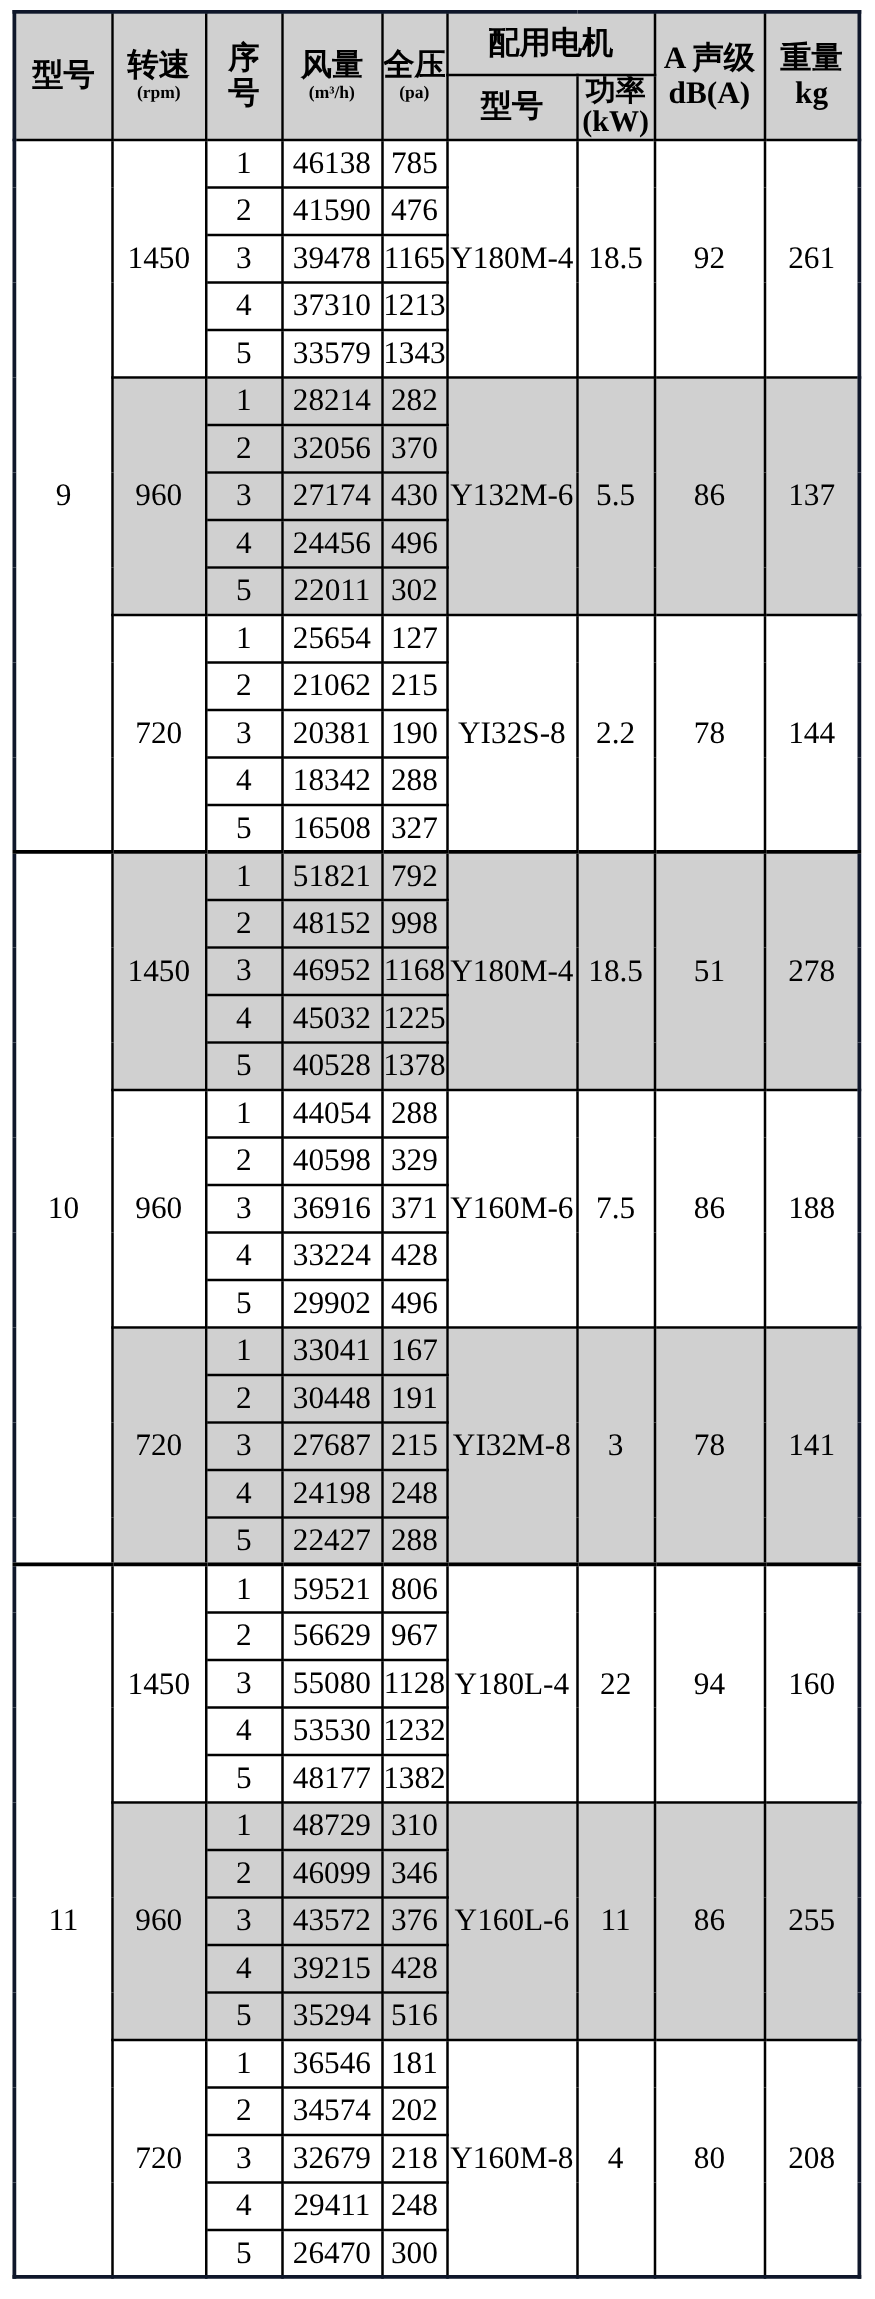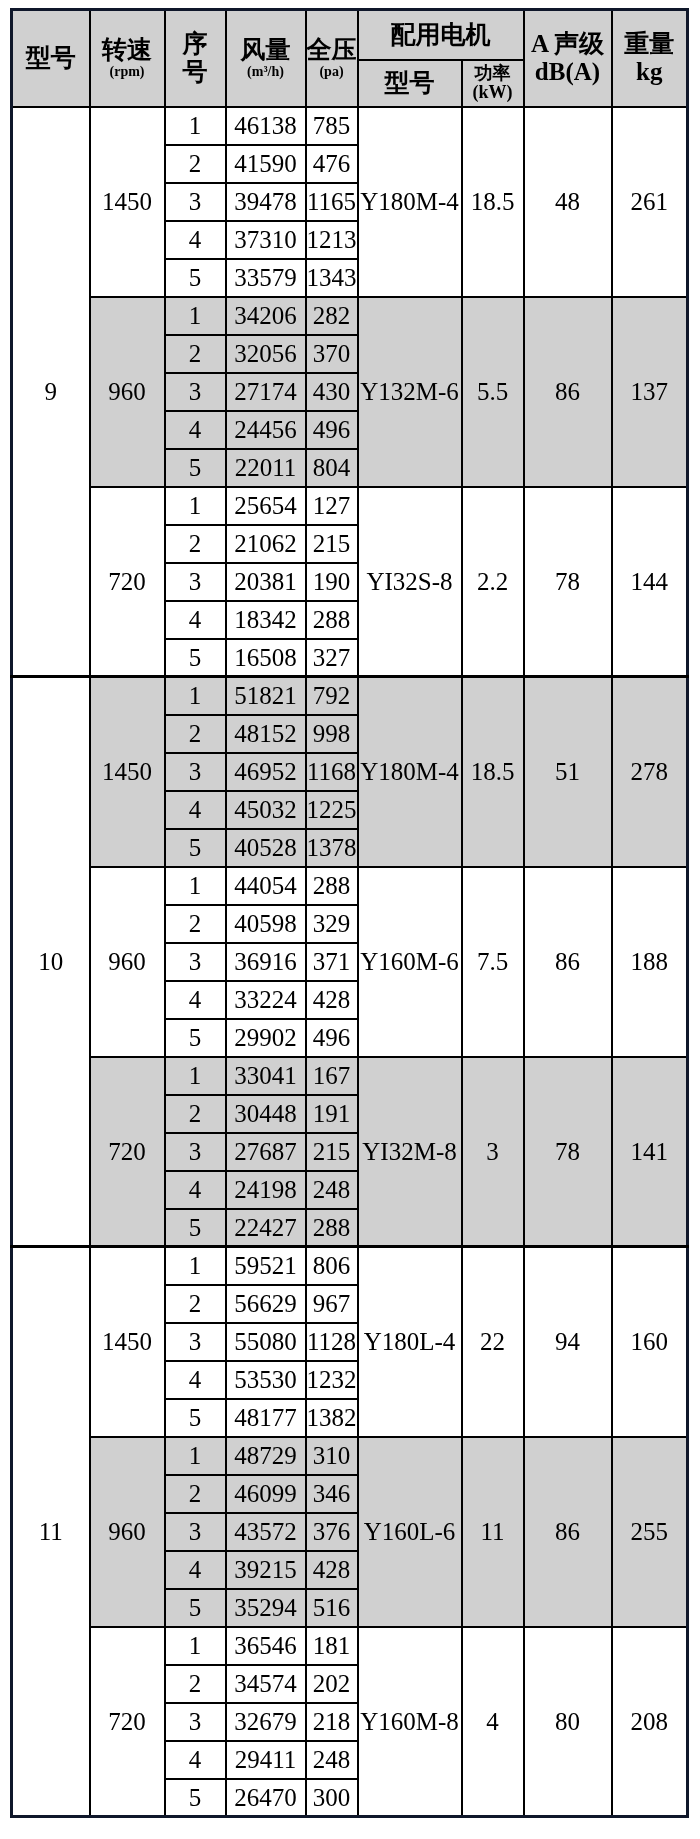--- a/index.html
+++ b/index.html
@@ -26,21 +26,21 @@
   }
   thead th {
     background: #d0d0d0;
     font-weight: bold;
     font-size: 25px;
     line-height: 1.12;
   }
   thead tr.head-row-1 { height: 50px; }
   thead tr.head-row-2 { height: 47px; }
   .sub { font-size: 14px; font-weight: bold; }
-  th.power-head .pline { font-size: 18px; line-height: 1.05; }
+  th.power-head .pline { font-size: 24px; line-height: 1.05; }
   tbody tr { height: 38px; }
   tbody td {
     font-size: 25px;
     background: #ffffff;
     line-height: 1;
   }
   tbody td.shaded { background: #d0d0d0; }
   tbody tr.group-start td { border-top: 3px solid #000; }
 </style>
 </head>
@@ -103,21 +103,21 @@
   </thead>
   <tbody>
       <tr>
         <td rowspan="15">9</td>
         <td rowspan="5">1450</td>
         <td>1</td>
         <td>46138</td>
         <td>785</td>
         <td rowspan="5">Y180M-4</td>
         <td rowspan="5">18.5</td>
-        <td rowspan="5">48</td>
+        <td rowspan="5">92</td>
         <td rowspan="5">261</td>
       </tr>
       <tr>
         <td>2</td>
         <td>41590</td>
         <td>476</td>
       </tr>
       <tr>
         <td>3</td>
         <td>39478</td>
@@ -129,21 +129,21 @@
         <td>1213</td>
       </tr>
       <tr>
         <td>5</td>
         <td>33579</td>
         <td>1343</td>
       </tr>
       <tr>
         <td class="shaded" rowspan="5">960</td>
         <td class="shaded">1</td>
-        <td class="shaded">34206</td>
+        <td class="shaded">28214</td>
         <td class="shaded">282</td>
         <td class="shaded" rowspan="5">Y132M-6</td>
         <td class="shaded" rowspan="5">5.5</td>
         <td class="shaded" rowspan="5">86</td>
         <td class="shaded" rowspan="5">137</td>
       </tr>
       <tr>
         <td class="shaded">2</td>
         <td class="shaded">32056</td>
         <td class="shaded">370</td>
@@ -154,21 +154,21 @@
         <td class="shaded">430</td>
       </tr>
       <tr>
         <td class="shaded">4</td>
         <td class="shaded">24456</td>
         <td class="shaded">496</td>
       </tr>
       <tr>
         <td class="shaded">5</td>
         <td class="shaded">22011</td>
-        <td class="shaded">804</td>
+        <td class="shaded">302</td>
       </tr>
       <tr>
         <td rowspan="5">720</td>
         <td>1</td>
         <td>25654</td>
         <td>127</td>
         <td rowspan="5">YI32S-8</td>
         <td rowspan="5">2.2</td>
         <td rowspan="5">78</td>
         <td rowspan="5">144</td>

